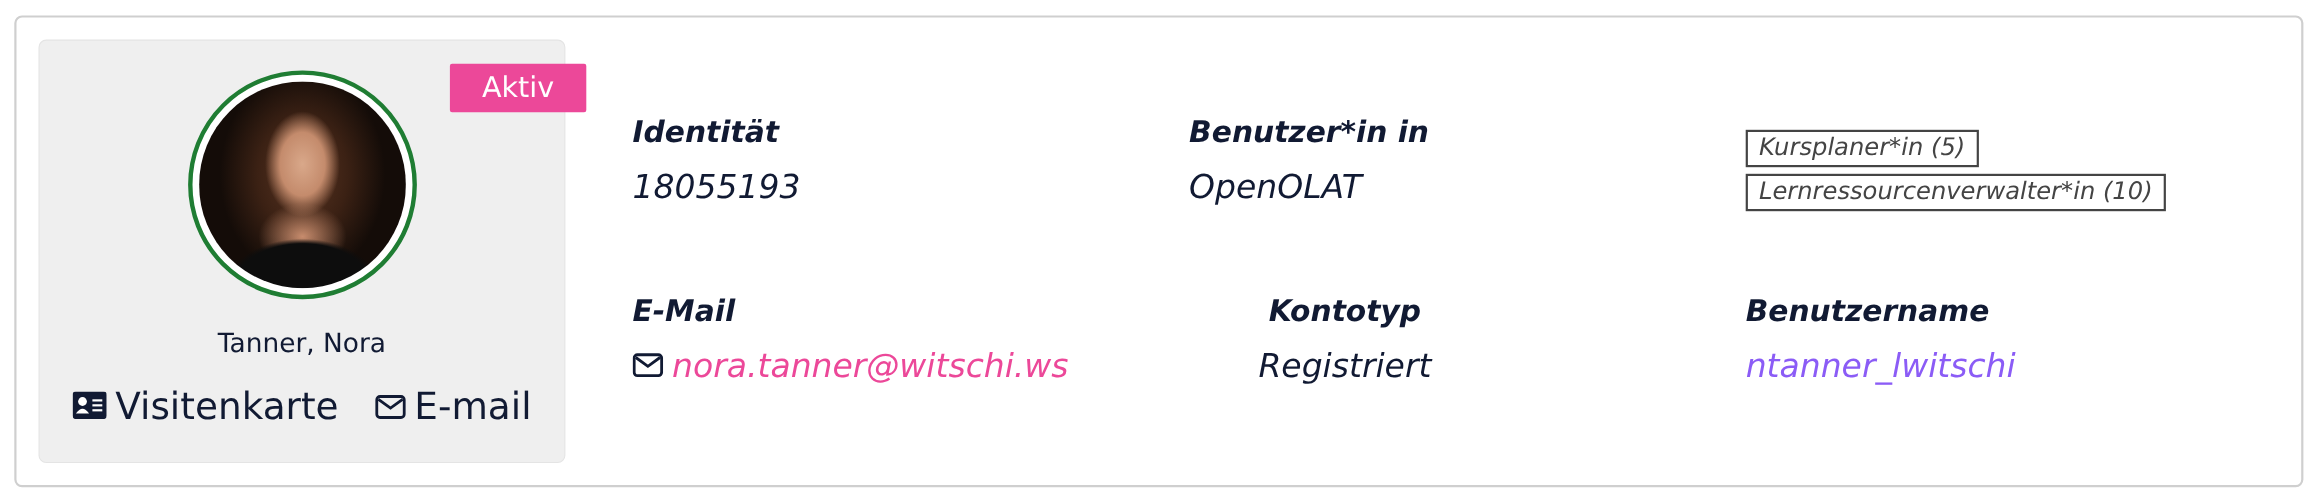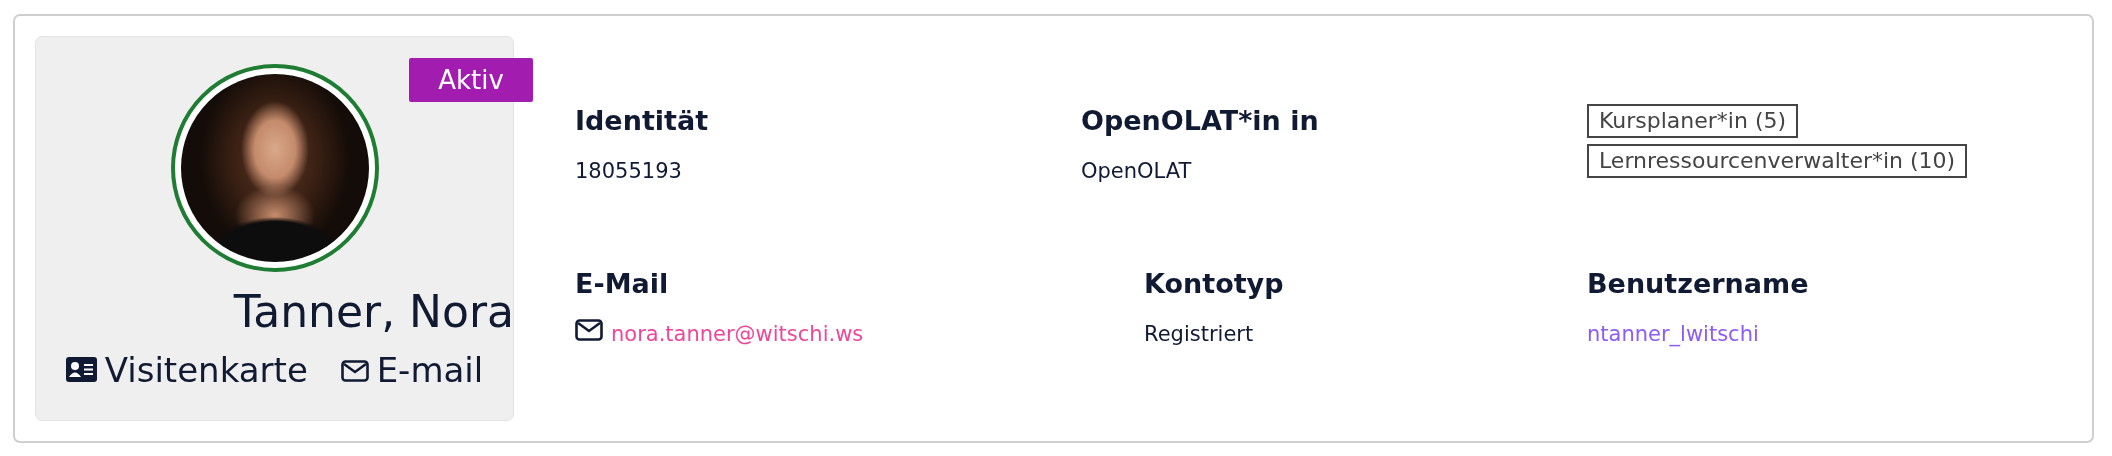--- a/index.html
+++ b/index.html
@@ -3,45 +3,45 @@
 <meta charset="utf-8">
 <style>
   html, body { margin: 0; padding: 0; background: #ffffff; }
   body { width: 2112px; height: 456px; position: relative; overflow: hidden;
          font-family: "DejaVu Sans", "Liberation Sans", sans-serif; color: #111a33; }
   .outer { position: absolute; left: 13px; top: 14px; width: 2077px; height: 425px;
            border: 2px solid #cfcfcf; border-radius: 7px; box-sizing: content-box; }
   .card { position: absolute; left: 35px; top: 36px; width: 477px; height: 383px;
           background: #efefef; border: 1px solid #e4e4e4; border-radius: 7px; }
   .badge { position: absolute; left: 409px; top: 58px; width: 124px; height: 44px;
-           background: #a21caf; color: #ffffff; border-radius: 2px;
+           background: #ec4899; color: #ffffff; border-radius: 2px;
            font-size: 26px; line-height: 44px; text-align: center; }
   .avatar-ring { position: absolute; left: 171px; top: 64px; width: 200px; height: 200px;
            border: 4px solid #1f7d33; border-radius: 50%; background: #ffffff; }
   .avatar-photo { position: absolute; left: 6px; top: 6px; width: 188px; height: 188px; border-radius: 50%;
            overflow: hidden;
            background:
              radial-gradient(ellipse 34px 48px at 50% 40%, #d9a88a 0%, #c48b6c 60%, rgba(196,139,108,0) 100%),
              radial-gradient(ellipse 70px 45px at 50% 100%, #0d0d0d 0%, #0d0d0d 90%, rgba(13,13,13,0) 100%),
              radial-gradient(ellipse 40px 30px at 50% 75%, #c78c6d 0%, rgba(199,140,109,0) 100%),
              radial-gradient(ellipse 75px 95px at 50% 45%, #5a3522 0%, #3b2114 55%, #140c08 100%); }
-  .name { position: absolute; left: 35px; width: 479px; top: 290px; text-align: right;
-          font-size: 44px; line-height: 44px; color: #111a33; }
+  .name { position: absolute; left: 35px; width: 479px; top: 290px; text-align: center;
+          font-size: 24px; line-height: 44px; color: #111a33; }
   .links { position: absolute; left: 35px; width: 479px; top: 352px; text-align: center;
            font-size: 34px; line-height: 36px; color: #111a33; white-space: nowrap; }
   .link { display: inline-flex; align-items: center; color: #111a33; text-decoration: none; cursor: pointer; }
   .link + .link { margin-left: 22px; }
   .link svg { margin-right: 8px; }
-  .field { position: absolute; }
+  .field { position: absolute; font-style: italic; }
   .label { font-weight: bold; font-size: 27px; line-height: 34px; color: #111a33; white-space: nowrap; }
-  .value { font-size: 21px; line-height: 34px; color: #111a33; margin-top: 16px; white-space: nowrap;
+  .value { font-size: 30px; line-height: 34px; color: #111a33; margin-top: 16px; white-space: nowrap;
            display: flex; align-items: center; }
   .value svg { margin-right: 8px; }
   .value.muted { color: #8b5cf6; }
-  .tags { }
+  .tags { margin-top: 14px; }
   .tag { display: table; border: 2px solid #444; padding: 0 10px; font-size: 22px; line-height: 30px;
          color: #444; margin-bottom: 6px; white-space: nowrap; }
 </style>
 </head>
 <body>
 
 <div class="outer"></div>
 
 <div class="card"></div>
 
@@ -77,21 +77,21 @@
     <span>E-mail</span>
   </a>
 </div>
 
 <div class="field" style="left:575px; top:104px;">
   <div class="label">Identität</div>
   <div class="value">18055193</div>
 </div>
 
 <div class="field" style="left:1081px; top:104px;">
-  <div class="label">OpenOLAT*in in</div>
+  <div class="label">Benutzer*in in</div>
   <div class="value">OpenOLAT</div>
 </div>
 
 <div class="field" style="left:1587px; top:104px;">
   <div class="tags">
     <div class="tag">Kursplaner*in (5)</div>
     <div class="tag">Lernressourcenverwalter*in (10)</div>
   </div>
 </div>
 

